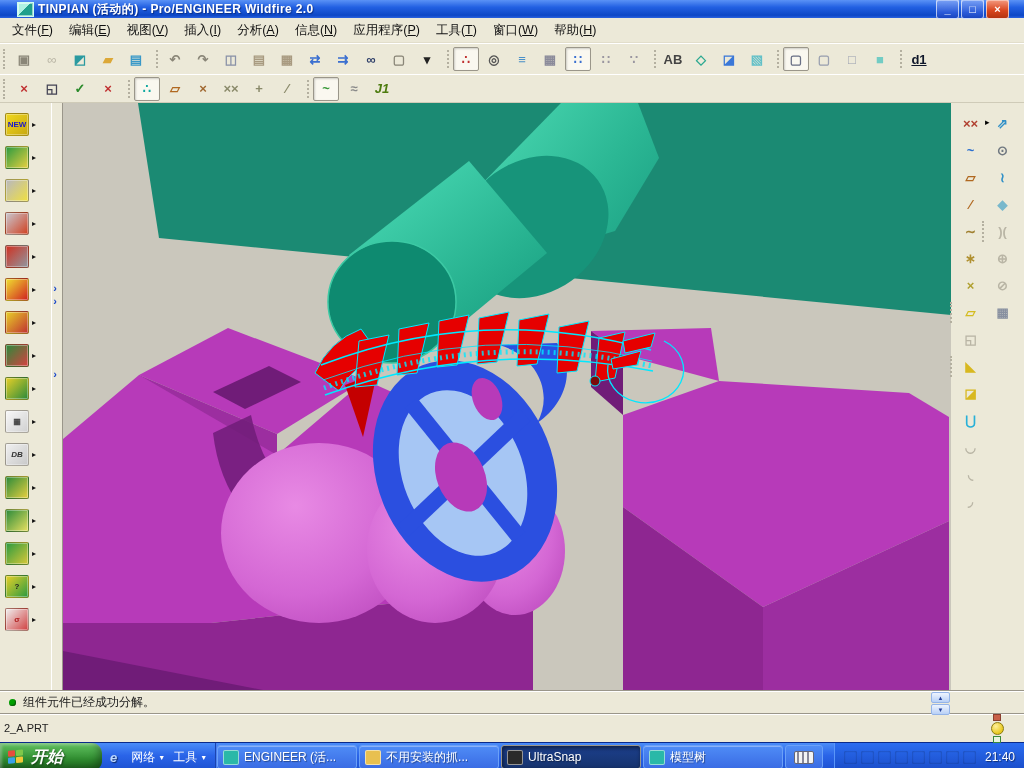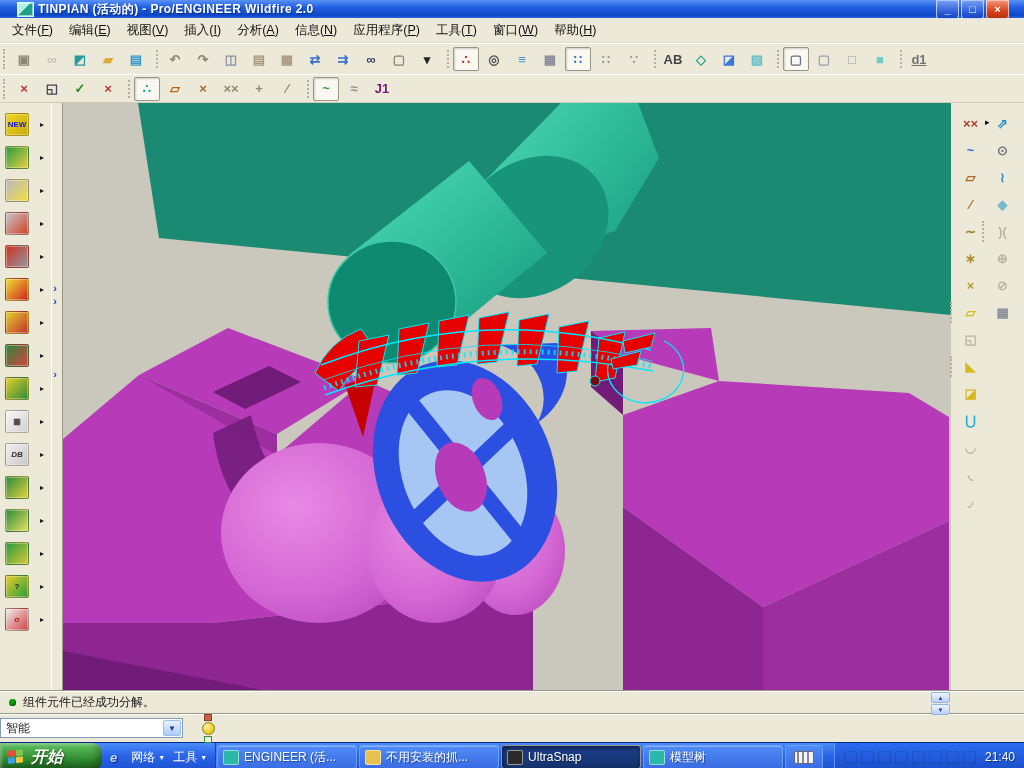--- a/index.html
+++ b/index.html
@@ -29,21 +29,21 @@
   .tbtn{width:24px;height:22px;margin:0 1px;display:flex;align-items:center;justify-content:center;
     border:1px solid transparent;border-radius:2px;position:relative}
   .tbtn .glyph{font-size:13px;line-height:1;font-weight:bold}
   .pressed{border:1px solid #9a968a !important;background:#faf8f0;box-shadow:inset 1px 1px 2px rgba(0,0,0,.18)}
   .grayed .glyph{color:#b9b5a5 !important;font-weight:normal}
   .gap{margin-left:12px}
   .gap::before{content:"";position:absolute;left:-7px;top:2px;bottom:2px;border-left:2px dotted #b4b0a0}
   
   .main{display:flex;height:587px}
   .sidebar{width:52px;background:#ece9d8;padding-top:5px;box-sizing:border-box}
-  .side-btn{height:33px;display:flex;align-items:center;gap:11px;padding-left:5px}
+  .side-btn{height:33px;display:flex;align-items:center;gap:3px;padding-left:5px}
   .sicon{width:22px;height:21px;border-radius:2px;border:1px solid rgba(60,50,20,.35);
     display:flex;align-items:center;justify-content:center;font-size:8px;font-weight:bold;color:#222;
     box-shadow:inset 0 0 0 1px #ffffff55}
   .fly{font-size:8px;color:#111}
   .sash{width:10px;background:#ece9d8;border-left:1px solid #fff;border-right:1px solid #9a968a;position:relative}
   .sash .chev{position:absolute;left:1px;color:#1b48c8;font-weight:bold;font-size:11px;line-height:1}
   .viewport{width:888px;height:587px;background:var(--bg3d,#cac7bc);position:relative}
   .righttb{width:74px;background:#ece9d8;display:flex;gap:3px;padding:7px 2px 0 5px;box-sizing:border-box;position:relative}
   .rcol{display:flex;flex-direction:column;align-items:center}
   .rbtn{width:27px;height:25px;margin:0;display:flex;align-items:center;justify-content:center;
@@ -212,21 +212,21 @@
     <span class="tbtn">
       <span class="glyph" style="color: rgb(154, 160, 176);">▢</span>
     </span>
     <span class="tbtn">
       <span class="glyph" style="color: rgb(154, 160, 176);">□</span>
     </span>
     <span class="tbtn">
       <span class="glyph" style="color: rgb(114, 204, 196);">■</span>
     </span>
     <span class="tbtn gap">
-      <span class="glyph" style="color: #737373; text-decoration: underline;">d1</span>
+      <span class="glyph" style="color: #0f172a; text-decoration: underline;">d1</span>
     </span>
   </div>
 <div class="tb tb2">
 
 <span class="tbtn">
       <span class="glyph" style="color: rgb(192, 48, 48);">×</span>
     </span>
     <span class="tbtn">
       <span class="glyph" style="color: rgb(68, 68, 85);">◱</span>
     </span>
@@ -254,21 +254,21 @@
     <span class="tbtn">
       <span class="glyph" style="color: rgb(138, 138, 106);">∕</span>
     </span>
     <span class="tbtn pressed gap">
       <span class="glyph" style="color: rgb(58, 154, 58);">~</span>
     </span>
     <span class="tbtn">
       <span class="glyph" style="color: rgb(138, 138, 138);">≈</span>
     </span>
     <span class="tbtn">
-      <span class="glyph" style="color: #701a75;">J1</span>
+      <span class="glyph" style="color: #4d7c0f; font-style: italic;">J1</span>
     </span>
   </div>
 
 <div class="main">
   <div class="sidebar">
 
   <div class="side-btn">
         <span class="sicon" style="background: linear-gradient(135deg, rgb(240, 216, 32), rgb(200, 168, 16));">
           <span class="slabel" style="color: rgb(26, 26, 204);">NEW</span>
         </span>
@@ -542,24 +542,21 @@
 
 <div class="msgbar">
   <span class="dot"></span>
   <span>组件元件已经成功分解。</span>
   <span class="msgscroll">
     <span class="sb">▲</span>
     <span class="sb">▼</span>
   </span>
 </div>
 <div class="modelbar">
-  <span class="combo">
-    <span>智能</span>
-    <span class="arrow">▼</span>
-  </span>
+  <span class="modelname">2_A.PRT</span>
   <span class="traffic">
     <span class="tr-r"></span>
       <span class="tr-y"></span>
       <span class="tr-g"></span>
   </span>
 </div>
 
 <div class="taskbar">
   <div class="start">
     <span class="flag">

